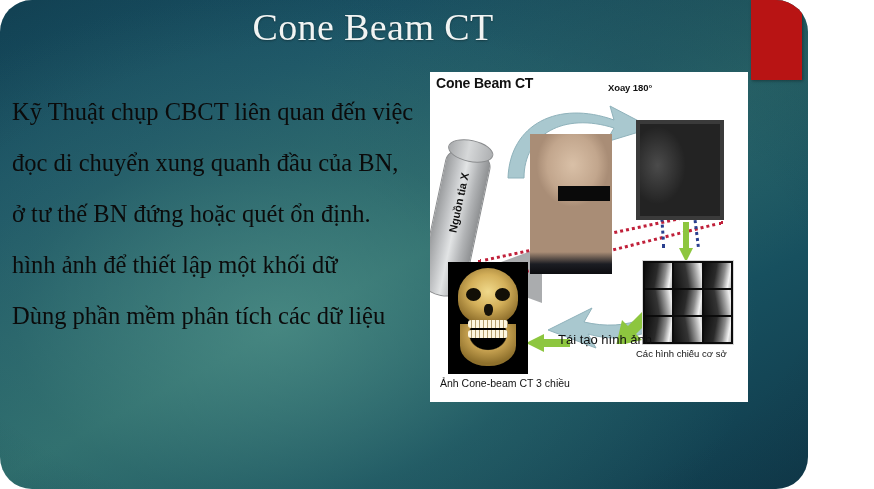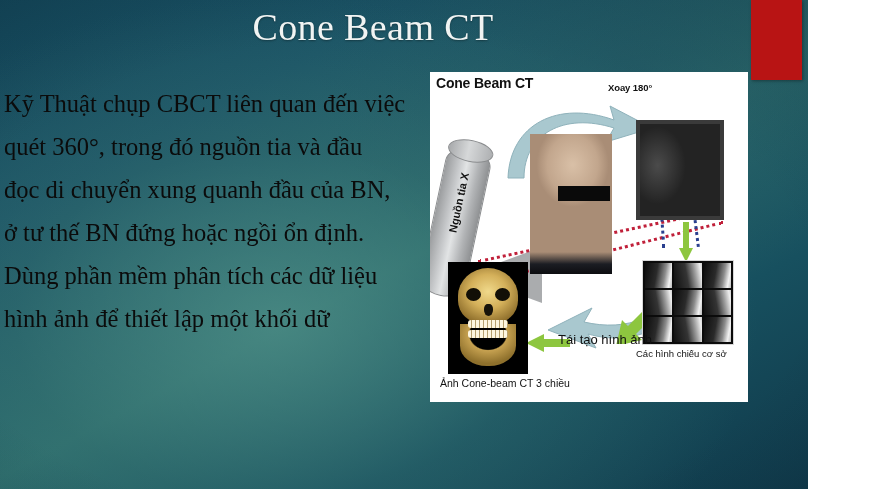--- a/index.html
+++ b/index.html
@@ -15,20 +15,21 @@
 
   #slide {
     position: relative;
     width: 808px;
     height: 489px;
     background:
       radial-gradient(ellipse 620px 420px at 34% 66%, rgba(86,150,141,0.62) 0%, rgba(62,120,116,0.30) 42%, rgba(20,58,72,0.0) 78%),
       radial-gradient(ellipse 420px 300px at 78% 14%, rgba(30,79,94,0.55) 0%, rgba(18,54,68,0.0) 75%),
       linear-gradient(152deg, #14475a 0%, #1b5466 24%, #2d6e6e 52%, #17505f 74%, #10394a 100%);
     overflow: hidden;
+    border-radius: 32px;
   }
 
   
   #slide::after {
     content: "";
     position: absolute;
     inset: 0;
     pointer-events: none;
     background: radial-gradient(ellipse 120% 110% at 46% 58%, rgba(0,0,0,0) 45%, rgba(5,28,40,0.42) 100%);
   }
@@ -68,21 +69,21 @@
     left: 4px;
     top: 82px;
     width: 424px;
     color: #0b0b0b;
     font-family: "Liberation Serif", serif;
     font-size: 24.5px;
     line-height: 43px;
     z-index: 4;
   }
   .body-text p {
-    margin: 0;
+    margin: 8px;
     text-align: justify;
     text-justify: inter-word;
   }
   .body-text p.last-line {
     text-align: left;
   }
 
   
   .figure {
     position: absolute;
@@ -369,25 +370,24 @@
 <body>
 
 <div id="slide">
 
   <div class="title">Cone Beam CT</div>
 
   <div class="accent-bar"></div>
 
   <div class="body-text">
     <p>Kỹ Thuật chụp CBCT liên quan đến việc</p>
-    <p>quét 360°, trong đó nguồn tia và đầu</p>
     <p>đọc di chuyển xung quanh đầu của BN,</p>
-    <p class="last-line">ở tư thế BN đứng hoặc ngồi ổn định.</p>
+    <p class="last-line">ở tư thế BN đứng hoặc quét ổn định.</p>
+    <p>hình ảnh để thiết lập một khối dữ</p>
     <p>Dùng phần mềm phân tích các dữ liệu</p>
-    <p>hình ảnh để thiết lập một khối dữ</p>
   </div>
 
   <div class="figure">
 
     <div class="fig-title">Cone Beam CT</div>
 
     <div class="fig-rotlabel">Xoay 180°</div>
 
     <svg class="arc-top" viewBox="0 0 160 86">
       <path d="M6 84 C 8 30, 56 6, 112 26 L 108 12 L 150 34 L 104 48 L 112 34 C 62 18, 22 40, 22 84 Z" fill="#a9c8cf" stroke="#8fb2bb" stroke-width="1"></path>

